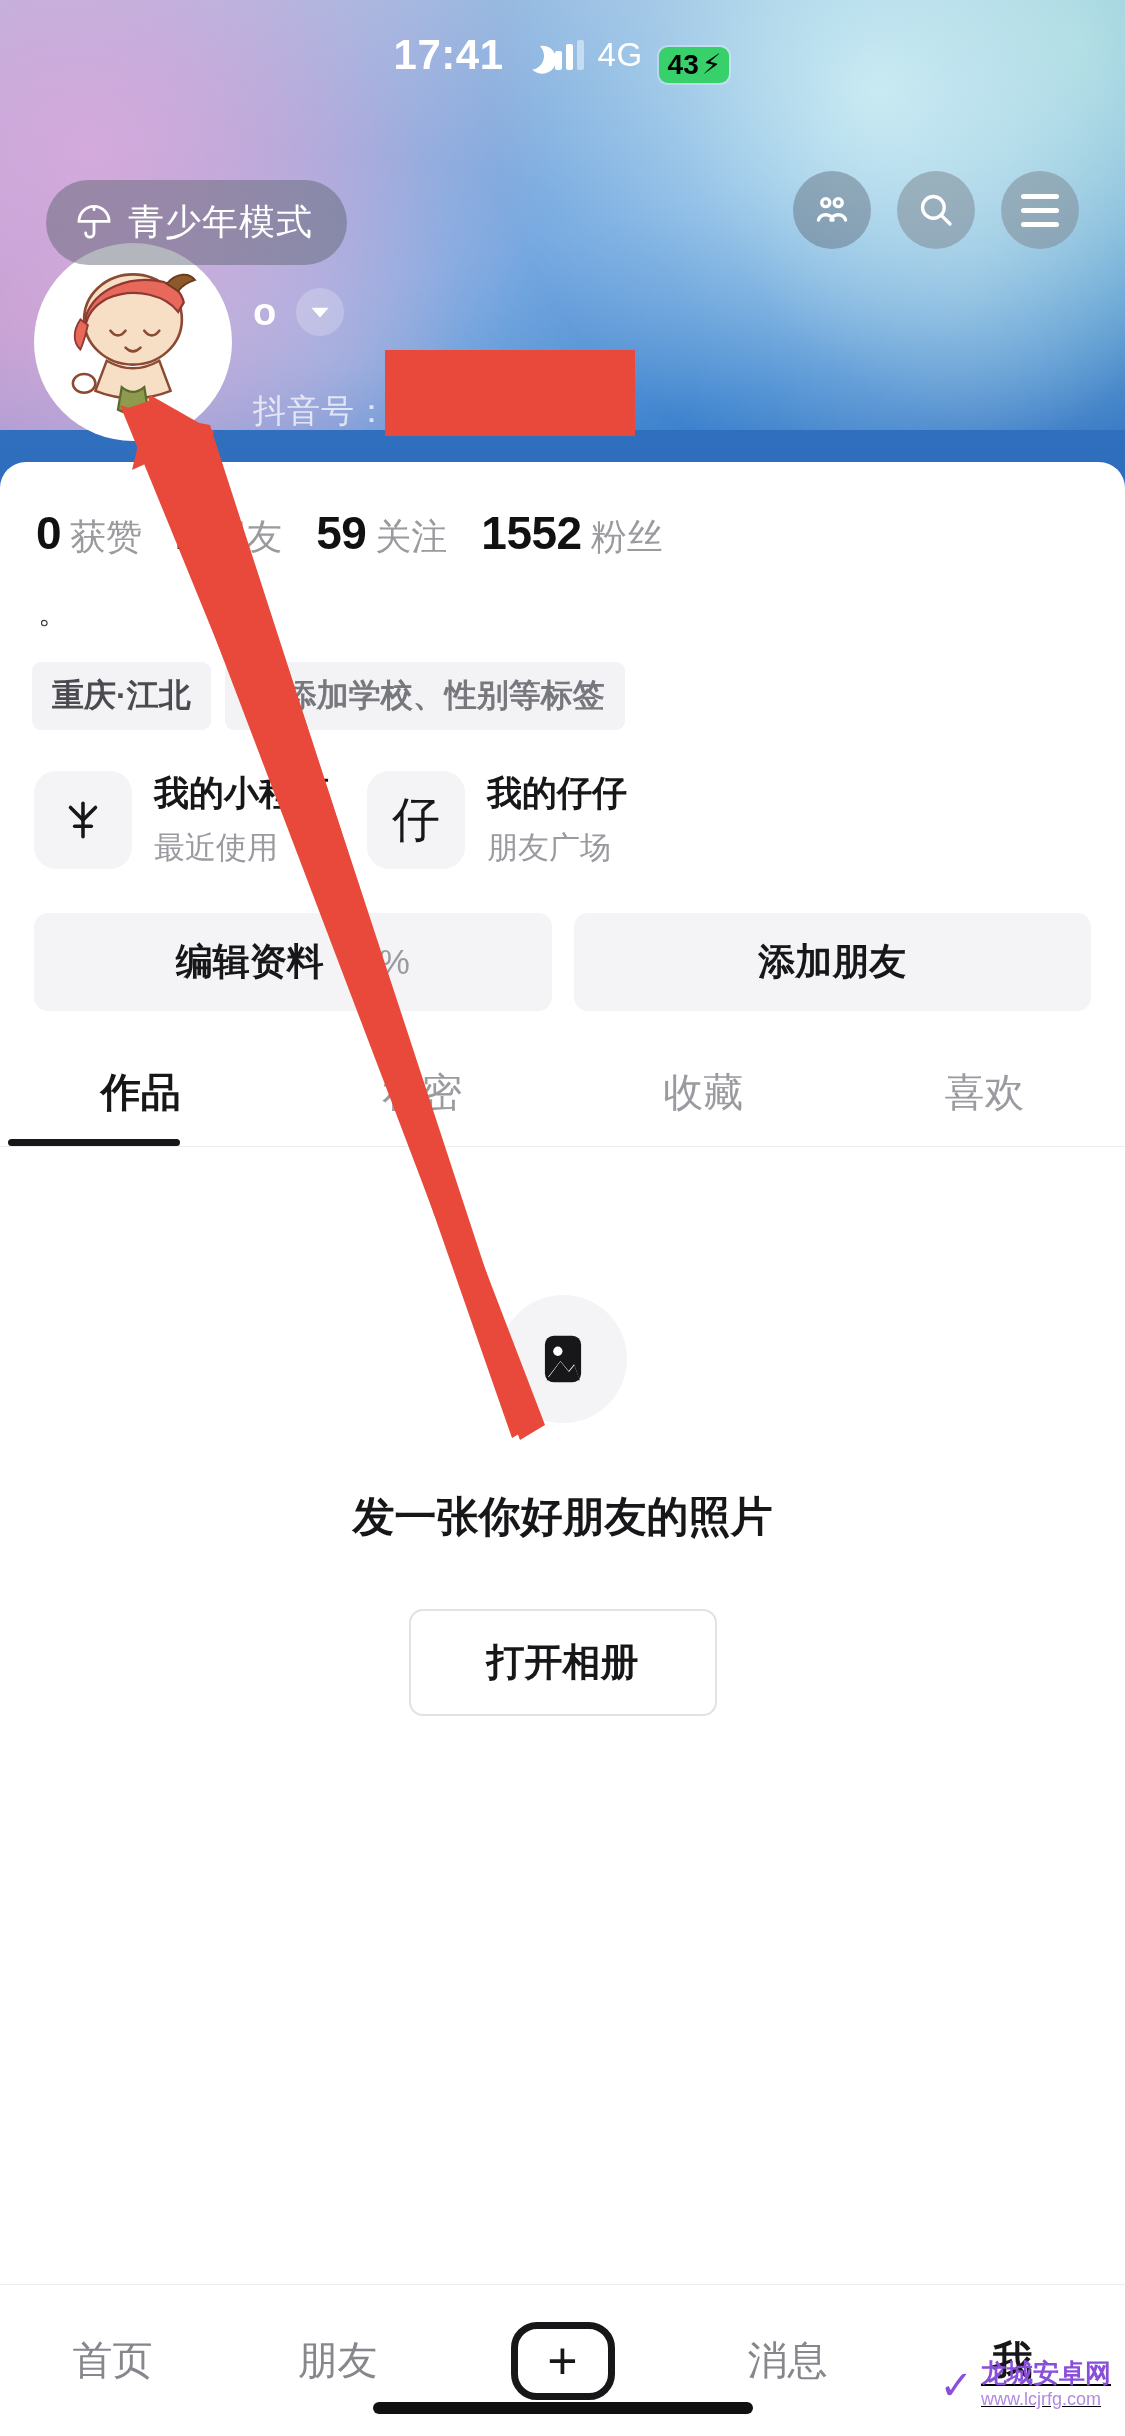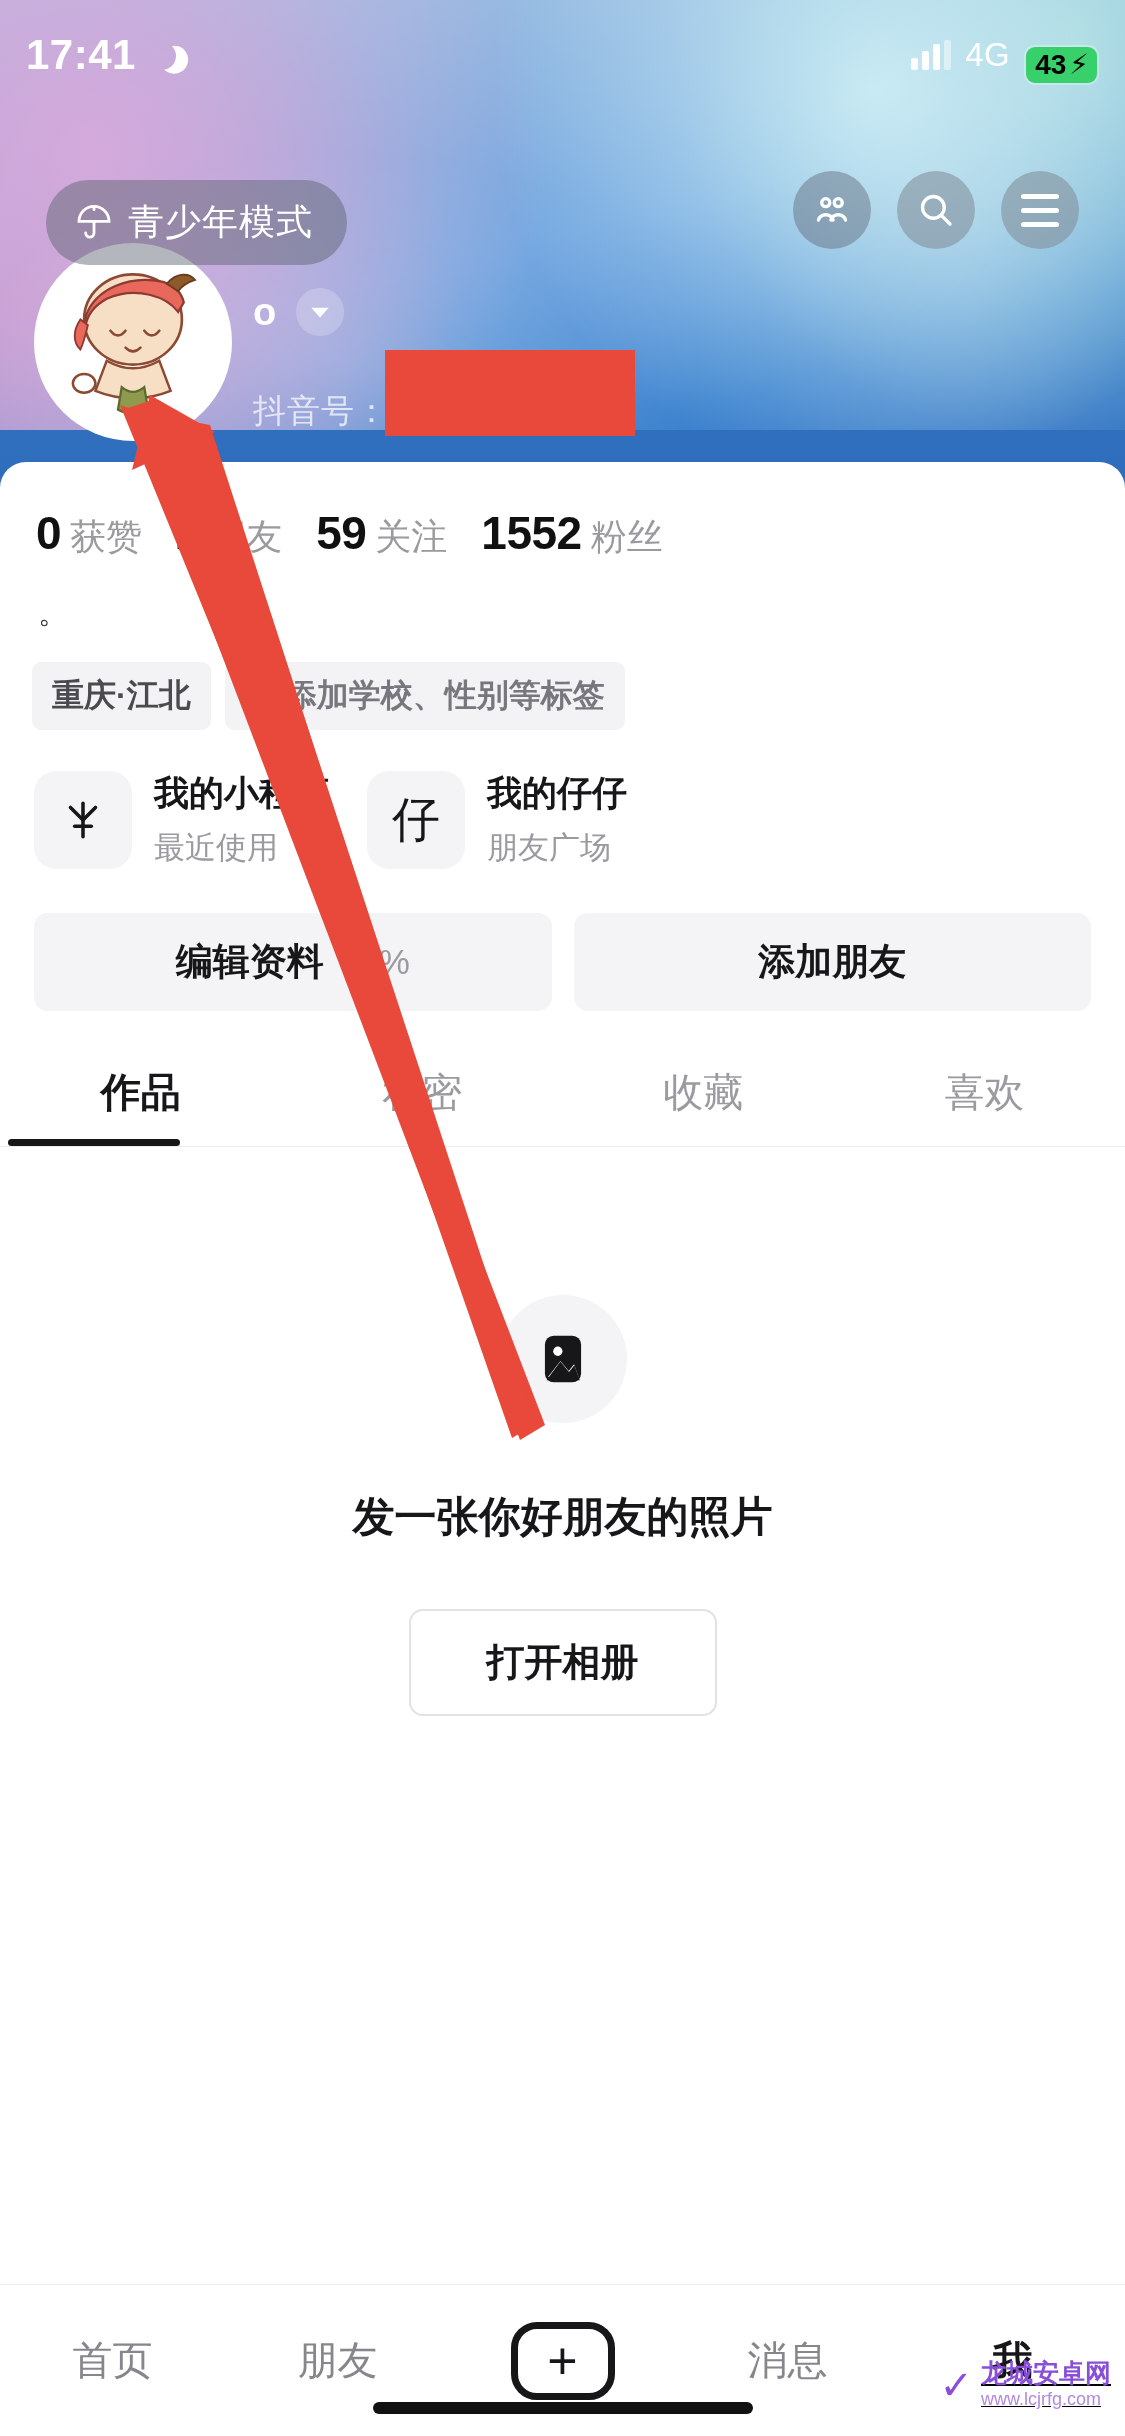--- a/index.html
+++ b/index.html
@@ -30,21 +30,21 @@
       radial-gradient(ellipse 300px 520px at 86% 55%, rgba(255,255,255,0.12) 0%, rgba(255,255,255,0) 70%);
   }
   .cover-solid {
     position:absolute; left:0; top:430px; width:1125px; height:120px;
     background: linear-gradient(180deg,#2f6fbe 0%, #2d6cbb 100%);
   }
 
   
   .statusbar {
     position: absolute; left: 0; top: 0; width: 1125px; height: 110px;
-    display: flex; align-items: center; justify-content: space-between;
+    display: flex; align-items: center; justify-content: center;
     padding: 0 26px; color: #fff; z-index: 20;
   }
   .sb-left { display: flex; align-items: center; gap: 12px; }
   .sb-time { font-size: 42px; font-weight: 600; letter-spacing: 0.5px; }
   .moon {
     width: 28px; height: 28px; border-radius: 50%;
     box-shadow: 9px 9px 0 0 #fff; transform: rotate(-28deg);
     position: relative; top: 1px;
   }
   .sb-right { display: flex; align-items: center; gap: 14px; }

